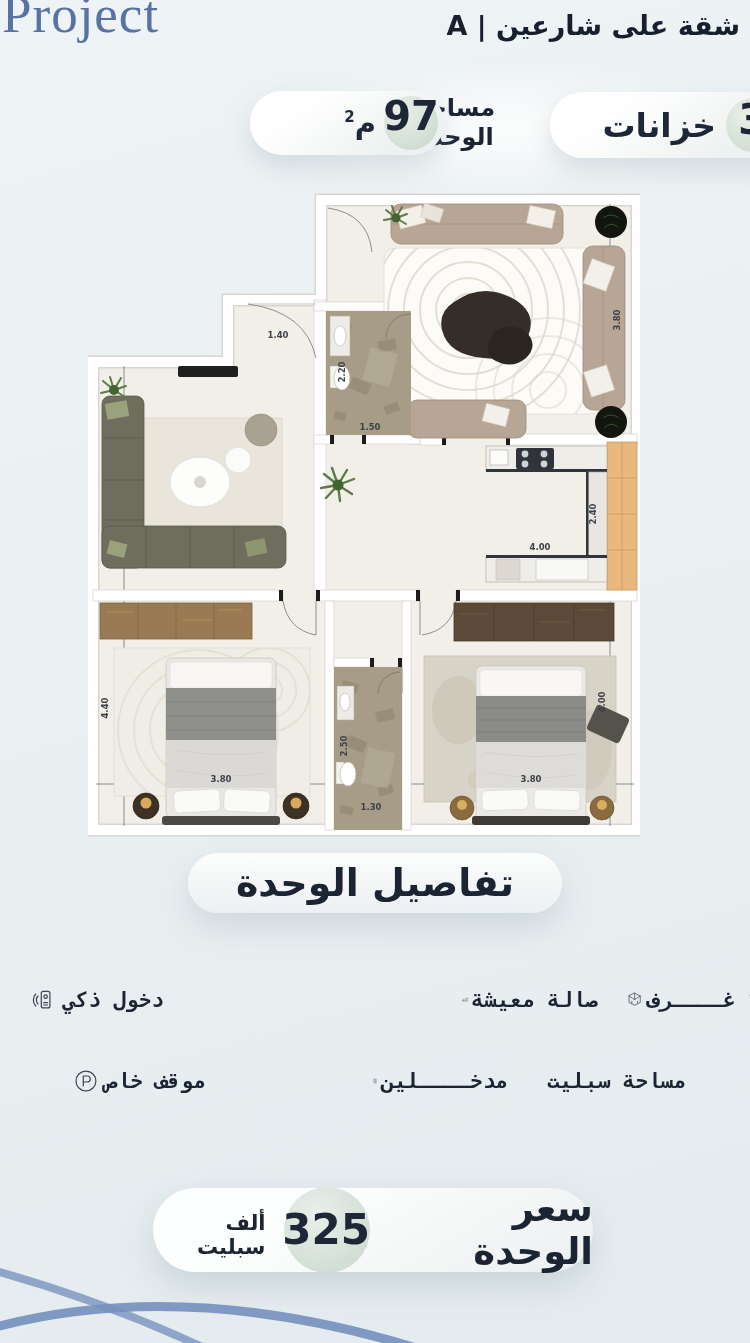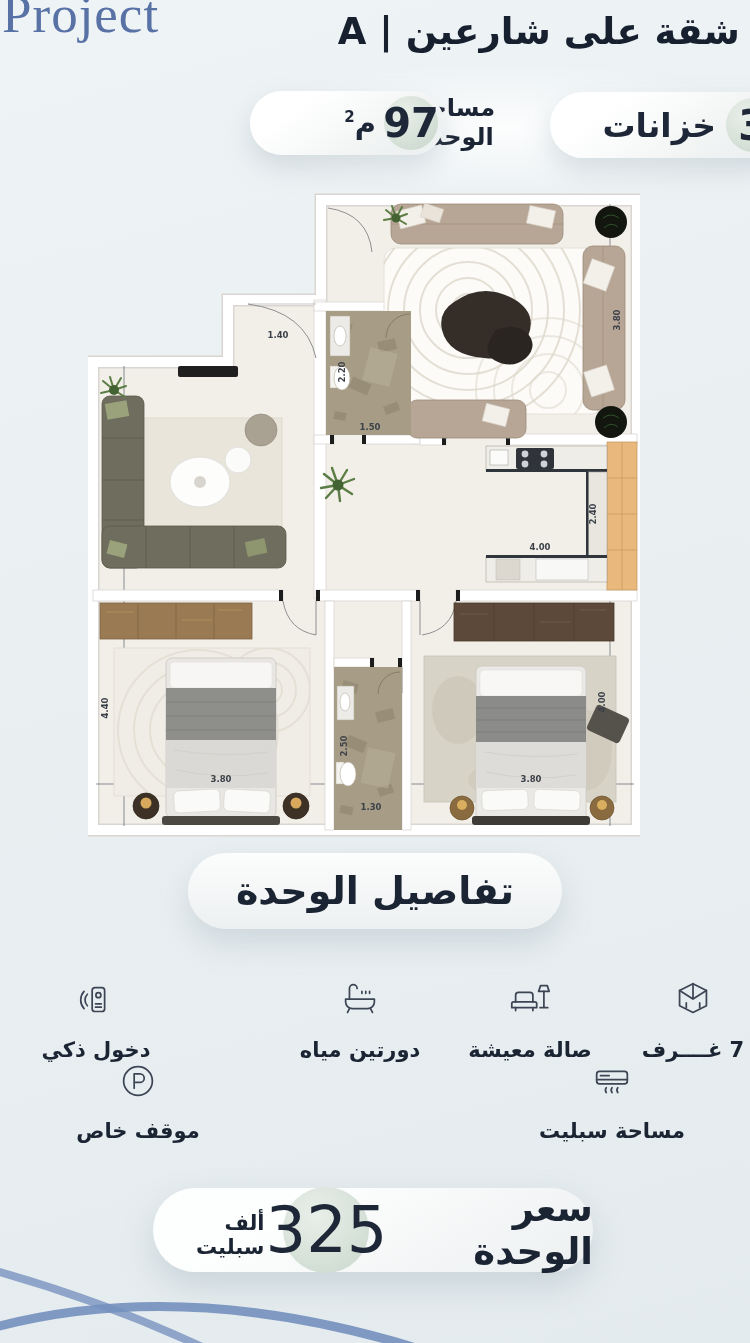--- a/index.html
+++ b/index.html
@@ -4,56 +4,56 @@
 <style>
   html,body{margin:0;padding:0;background:#fff;}
   .page{
     position:relative;width:750px;height:1343px;overflow:hidden;
     background:linear-gradient(165deg,#eef3f5 0%,#eaf0f2 45%,#e4ebee 100%);
     font-family:"DejaVu Sans",sans-serif;color:#1e2939;
   }
   .glow{position:absolute;background:radial-gradient(closest-side,rgba(255,255,255,.85),rgba(255,255,255,0));pointer-events:none;}
   .logo{position:absolute;left:2px;top:-16px;font-family:"Liberation Serif","DejaVu Serif",serif;
     font-size:53px;letter-spacing:1px;color:#5872a6;font-weight:500;}
-  .title{position:absolute;right:10px;top:10px;direction:rtl;font-size:37px;font-weight:700;color:#16202f;}
+  .title{position:absolute;right:10px;top:10px;direction:rtl;font-size:27px;font-weight:700;color:#16202f;}
   .pill{position:absolute;display:flex;align-items:center;direction:rtl;
     background:linear-gradient(145deg,#ffffff 25%,#eef1f1 80%);
     box-shadow:0 12px 26px rgba(140,158,168,.28);}
   .pill-rooms{left:550px;top:92px;width:230px;height:66px;border-radius:34px;padding-right:8px;gap:10px;}
   .pill-area{left:250px;top:91px;width:188px;height:64px;border-radius:33px;padding-right:6px;gap:8px;}
   .badge-circle{position:relative;flex:0 0 auto;border-radius:50%;
     background:radial-gradient(circle at 36% 32%,#e9efe9,#c7d6cb);
-    display:flex;align-items:center;justify-content:center;}
+    display:flex;align-items:flex-start;justify-content:center;}
   .bc-lg{width:54px;height:54px;}
   .num-big{font-size:43px;font-weight:700;color:#1d2737;line-height:1;}
   .rooms-label{font-size:33px;font-weight:700;color:#1d2737;}
   .area-unit{font-size:29px;font-weight:700;color:#1d2737;margin-left:14px;}
   .area-unit sup{font-size:15px;}
   .area-label{position:absolute;left:404px;top:94px;width:102px;direction:rtl;text-align:center;
     font-size:24px;font-weight:700;line-height:1.22;color:#1b2434;}
   .plan{position:absolute;left:88px;top:190px;width:552px;height:650px;}
   .heading-pill{position:absolute;left:50%;transform:translateX(-50%);top:853px;
-    padding:16px 48px;border-radius:38px;direction:rtl;
+    padding:8px 48px;border-radius:38px;direction:rtl;
     background:linear-gradient(180deg,#fcfdfd,#edf0f1);
     box-shadow:0 14px 30px rgba(140,158,168,.28);
     font-size:38px;font-weight:700;color:#1a2433;}
-  .feature{position:absolute;width:136px;display:flex;flex-direction:column;align-items:center;gap:15px;}
+  .feature{position:absolute;width:136px;display:flex;flex-direction:row;align-items:center;gap:3px;font-family:Liberation Mono, monospace;}
   .feature .icon{width:46px;height:46px;}
   .feature .icon svg{width:100%;height:100%;stroke:#3c4554;fill:none;stroke-width:1.8;
     stroke-linecap:round;stroke-linejoin:round;}
   .feature .label{direction:rtl;font-size:21px;font-weight:700;color:#1a2433;text-align:center;white-space:nowrap;}
   .price-pill{position:absolute;left:153px;top:1188px;width:440px;height:84px;border-radius:42px;
     background:linear-gradient(150deg,#fdfefe 30%,#eceff0);
     box-shadow:0 14px 32px rgba(140,158,168,.3);
     display:flex;direction:rtl;align-items:center;justify-content:center;gap:16px;}
   .price-label{font-size:37px;font-weight:700;color:#1a2433;}
   .price-num-wrap{position:relative;width:92px;height:84px;display:flex;align-items:center;justify-content:center;}
   .price-circle{position:absolute;width:86px;height:86px;border-radius:50%;top:-1px;left:3px;
     background:radial-gradient(circle at 38% 32%,#e9efe9,#c9d8cd);}
-  .price-num{position:relative;font-size:64px;font-weight:400;color:#1d2737;line-height:1;text-align:right;}
+  .price-num{position:relative;font-size:42px;font-weight:700;color:#1d2737;line-height:1;text-align:right;}
   .price-unit{font-size:21px;font-weight:700;color:#1a2433;align-self:flex-end;margin-bottom:13px;}
   .arcs{position:absolute;left:0;top:0;width:750px;height:1343px;pointer-events:none;}
   .dim{font-size:8.5px;font-weight:600;fill:#3d424a;text-anchor:middle;font-family:"DejaVu Sans",sans-serif;}
 </style>
 </head>
 <body>
 
 <div class="page">
 
   <div class="glow" style="left:240px;top:62px;width:530px;height:132px;border-radius:50%;"></div>
@@ -367,31 +367,20 @@
       <svg viewBox="0 0 48 48">
           <path d="M9 26 v-7 a3 3 0 0 1 3-3 h12 a3 3 0 0 1 3 3 v7"></path>
           <path d="M7 26 h22 a2 2 0 0 1 2 2 v4 h-26 v-4 a2 2 0 0 1 2-2 z"></path>
           <path d="M9 32 v3 M27 32 v3"></path>
           <path d="M35 9 h7 l2 6 h-11 z"></path>
           <path d="M38.5 15 v17 M34.5 32 h8"></path>
         </svg>
     </span>
     <span class="label">صالة معيشة</span>
   </div>
-  <div class="feature" style="left:292px;top:977px;">
-    <span class="icon">
-      <svg viewBox="0 0 48 48">
-          <path d="M9 23 h30 v3 a7 7 0 0 1-7 7 h-16 a7 7 0 0 1-7-7 z"></path>
-          <path d="M13 33 l-2 4 M35 33 l2 4"></path>
-          <path d="M13 23 v-11 a4 4 0 0 1 8 0"></path>
-          <path d="M26 15 v2 M30 15 v2 M34 15 v2"></path>
-        </svg>
-    </span>
-    <span class="label">دورتين مياه</span>
-  </div>
   <div class="feature" style="left:28px;top:977px;">
     <span class="icon">
       <svg viewBox="0 0 48 48">
           <rect x="20" y="11" width="13" height="25" rx="3"></rect>
           <circle cx="26.5" cy="19" r="2.6"></circle>
           <path d="M23.5 28 h6 M23.5 31.5 h6"></path>
           <path d="M15 18 a8.5 8.5 0 0 0 0 12"></path>
           <path d="M11.5 15 a13.5 13.5 0 0 0 0 18"></path>
         </svg>
     </span>
@@ -402,20 +391,30 @@
     <span class="icon">
       <svg viewBox="0 0 48 48">
           <rect x="8" y="14" width="32" height="13" rx="3"></rect>
           <path d="M8 22.5 h32"></path>
           <path d="M12 18.5 h9"></path>
           <path d="M18 31 q-1.8 2.4 0 5 M24 31 q-1.8 2.4 0 5 M30 31 q-1.8 2.4 0 5"></path>
         </svg>
     </span>
     <span class="label">مساحة سبليت</span>
   </div>
+  <div class="feature" style="left:372px;top:1058px;">
+    <span class="icon">
+      <svg viewBox="0 0 48 48">
+          <path d="M16 38 V10 h16 v28"></path>
+          <path d="M16 10 l10 4 v27 l-10 -4 z"></path>
+          <circle cx="23.5" cy="26" r="1"></circle>
+        </svg>
+    </span>
+    <span class="label">مدخــــلين</span>
+  </div>
   <div class="feature" style="left:70px;top:1058px;">
     <span class="icon">
       <svg viewBox="0 0 48 48">
           <circle cx="24" cy="24" r="15"></circle>
           <path d="M20 31.5 V16.5 h6 a4.5 4.5 0 0 1 0 9 h-6"></path>
         </svg>
     </span>
     <span class="label">موقف خاص</span>
   </div>
 

